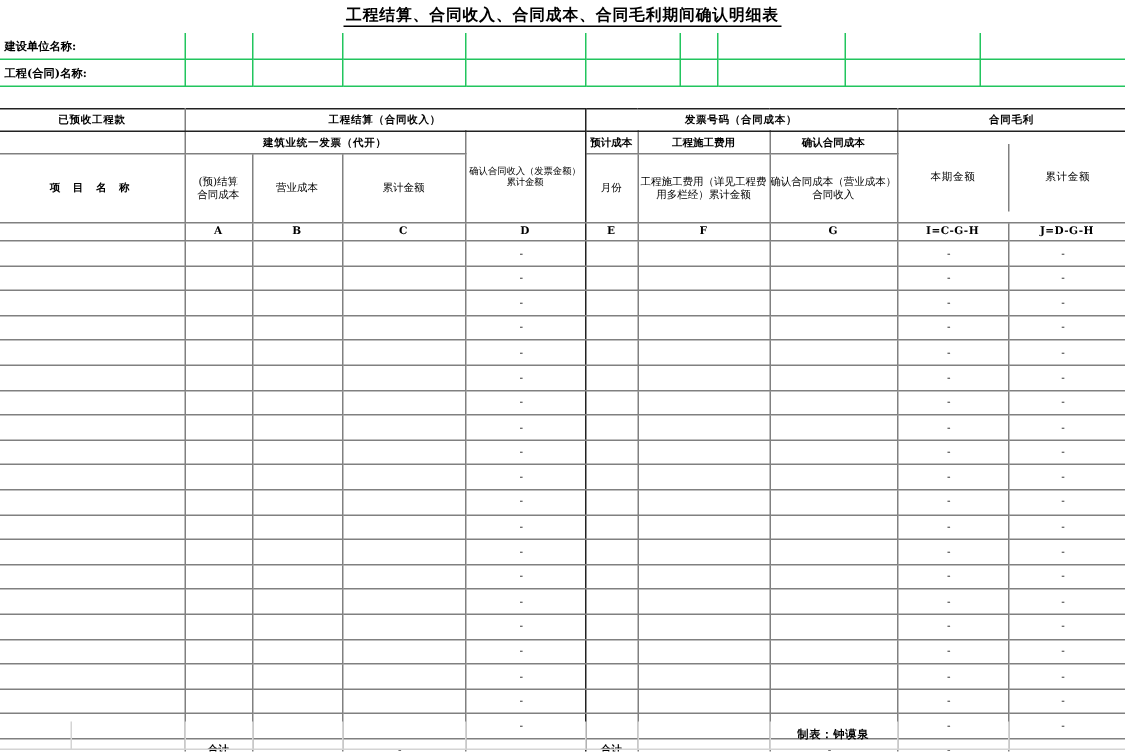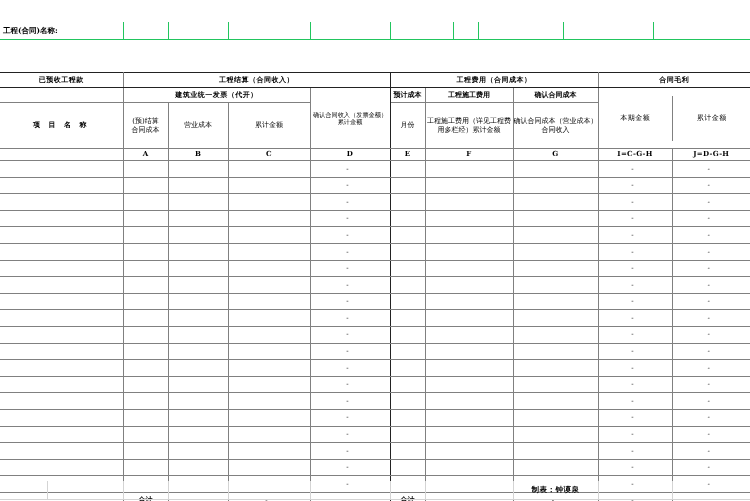--- a/index.html
+++ b/index.html
@@ -74,35 +74,50 @@
   .foot td{border-top:none;}
   .foot td.nol{border-left:none;}
   .foot td.nor{border-right:none;}
   .foot td.sig{text-align:center;letter-spacing:.5px;}
 </style>
 </head>
 <body>
 
 <div class="sheet">
 
+  <div class="title-row">
+    <span class="title">工程结算、合同收入、合同成本、合同毛利期间确认明细表</span>
+  </div>
 
   <table class="info">
     <colgroup>
       <col style="width:123px">
         <col style="width:45px">
         <col style="width:60px">
       <col style="width:82px">
         <col style="width:80px">
         <col style="width:63px">
       <col style="width:25px">
         <col style="width:85px">
         <col style="width:90px">
       <col style="width:97px">
     </colgroup>
     <tbody>
+        <tr>
+      <td class="lbl">建设单位名称:</td>
+      <td></td>
+      <td></td>
+      <td></td>
+      <td></td>
+      <td></td>
+      <td></td>
+      <td></td>
+      <td></td>
+      <td class="last"></td>
+    </tr>
     <tr>
       <td class="lbl">工程(合同)名称:</td>
       <td></td>
       <td></td>
       <td></td>
       <td></td>
       <td></td>
       <td></td>
       <td></td>
       <td></td>
@@ -122,21 +137,21 @@
       <col style="width:88px">
       <col style="width:85px">
       <col style="width:74px">
       <col style="width:78px">
     </colgroup>
 
     <tbody>
         <tr>
       <td class="hd grp thick-t thick-b nol" style="height:14px">已预收工程款</td>
       <td class="hd grp thick-t thick-b thick-r" colspan="4" style="height:14px">工程结算（合同收入）</td>
-      <td class="hd grp thick-t thick-b" colspan="3" style="height:14px">工程费用（合同成本）</td>
+      <td class="hd grp thick-t thick-b" colspan="3" style="height:14px">发票号码（合同成本）</td>
       <td class="hd grp thick-t thick-b nor" colspan="2" style="height:14px">合同毛利</td>
     </tr>
 
     <tr>
       <td class="nol" style="height:14px"></td>
       <td class="hd grp" colspan="3" style="height:14px">建筑业统一发票（代开）</td>
       <td class="thick-r" rowspan="2" style="height:14px">
         <div class="small">确认合同收入（发票金额）累计金额</div>
       </td>
       <td class="hd small" style="height:14px">预计成本</td>

